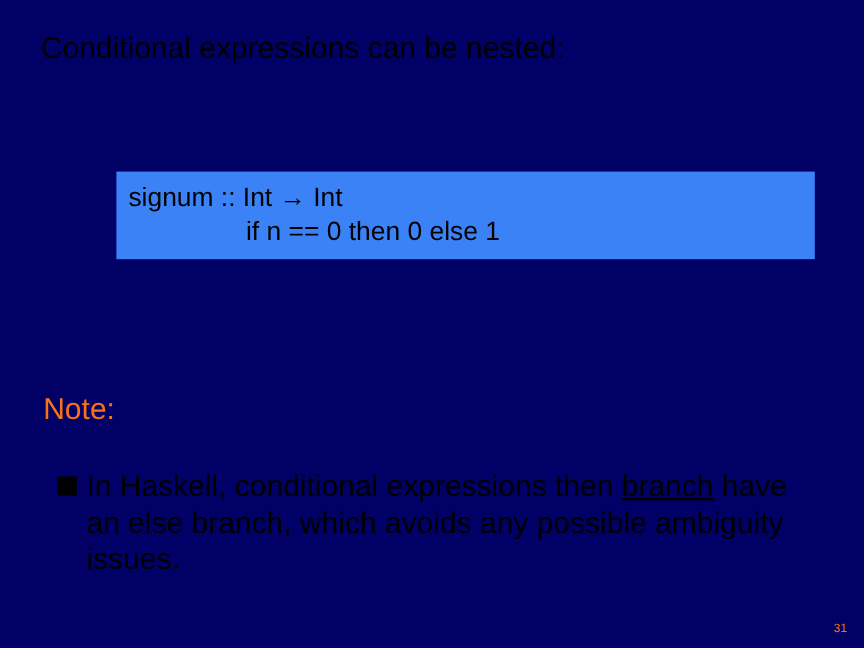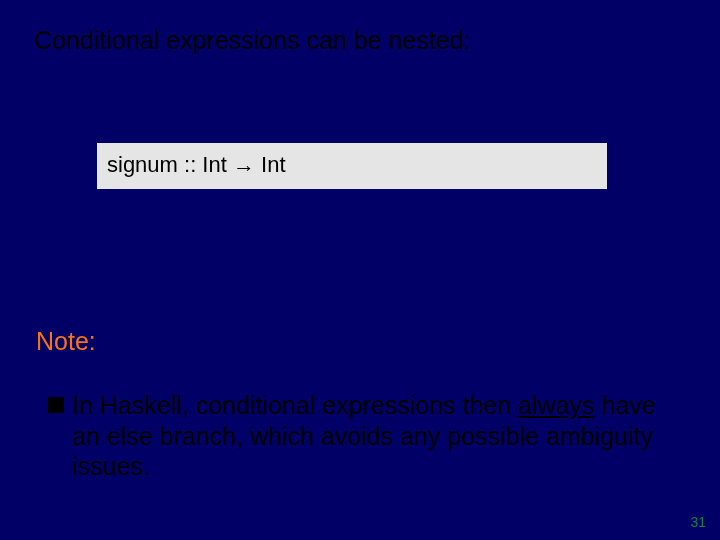--- a/index.html
+++ b/index.html
@@ -22,22 +22,22 @@
     position: absolute;
     left: 34px;
     top: 26px;
     color: #000000;
     font-size: 25px;
   }
   .code-box {
     position: absolute;
     left: 97px;
     top: 143px;
-    width: 510px;
-    background: #e5e5e5;
+    width: 582px;
+    background: #3b82f6;
     color: #000000;
     padding: 8px 10px 10px 10px;
     box-sizing: border-box;
     font-size: 22px;
     line-height: 1.25;
   }
   .code-line1 { }
   .code-line2 { }
   .code-line3 { padding-left: 98px; }
   .note-label {
@@ -68,39 +68,40 @@
     font-size: 25px;
     line-height: 1.22;
   }
   .underline {
     text-decoration: underline;
   }
   .page-num {
     position: absolute;
     right: 14px;
     bottom: 10px;
-    color: #15803d;
-    font-size: 14px;
+    color: #f97316;
+    font-size: 10px;
   }
 </style>
 </head>
 <body>
 
 <div class="slide">
 
   <div class="heading">Conditional expressions can be nested:</div>
 
   <div class="code-box">
     <div class="code-line1">signum  :: Int → Int</div>
+    <div class="code-line3">if n == 0 then 0 else 1</div>
   </div>
 
   <div class="note-label">Note:</div>
 
   <div class="bullet-row">
     <div class="bullet-icon"></div>
     <div class="bullet-text">
-      <span>In Haskell, conditional expressions then </span><span class="underline">always</span><span> have an else branch, which avoids any possible ambiguity issues.</span>
+      <span>In Haskell, conditional expressions then </span><span class="underline">branch</span><span> have an else branch, which avoids any possible ambiguity issues.</span>
     </div>
   </div>
 
   <div class="page-num">31</div>
 
 </div>
 
 </body></html>

